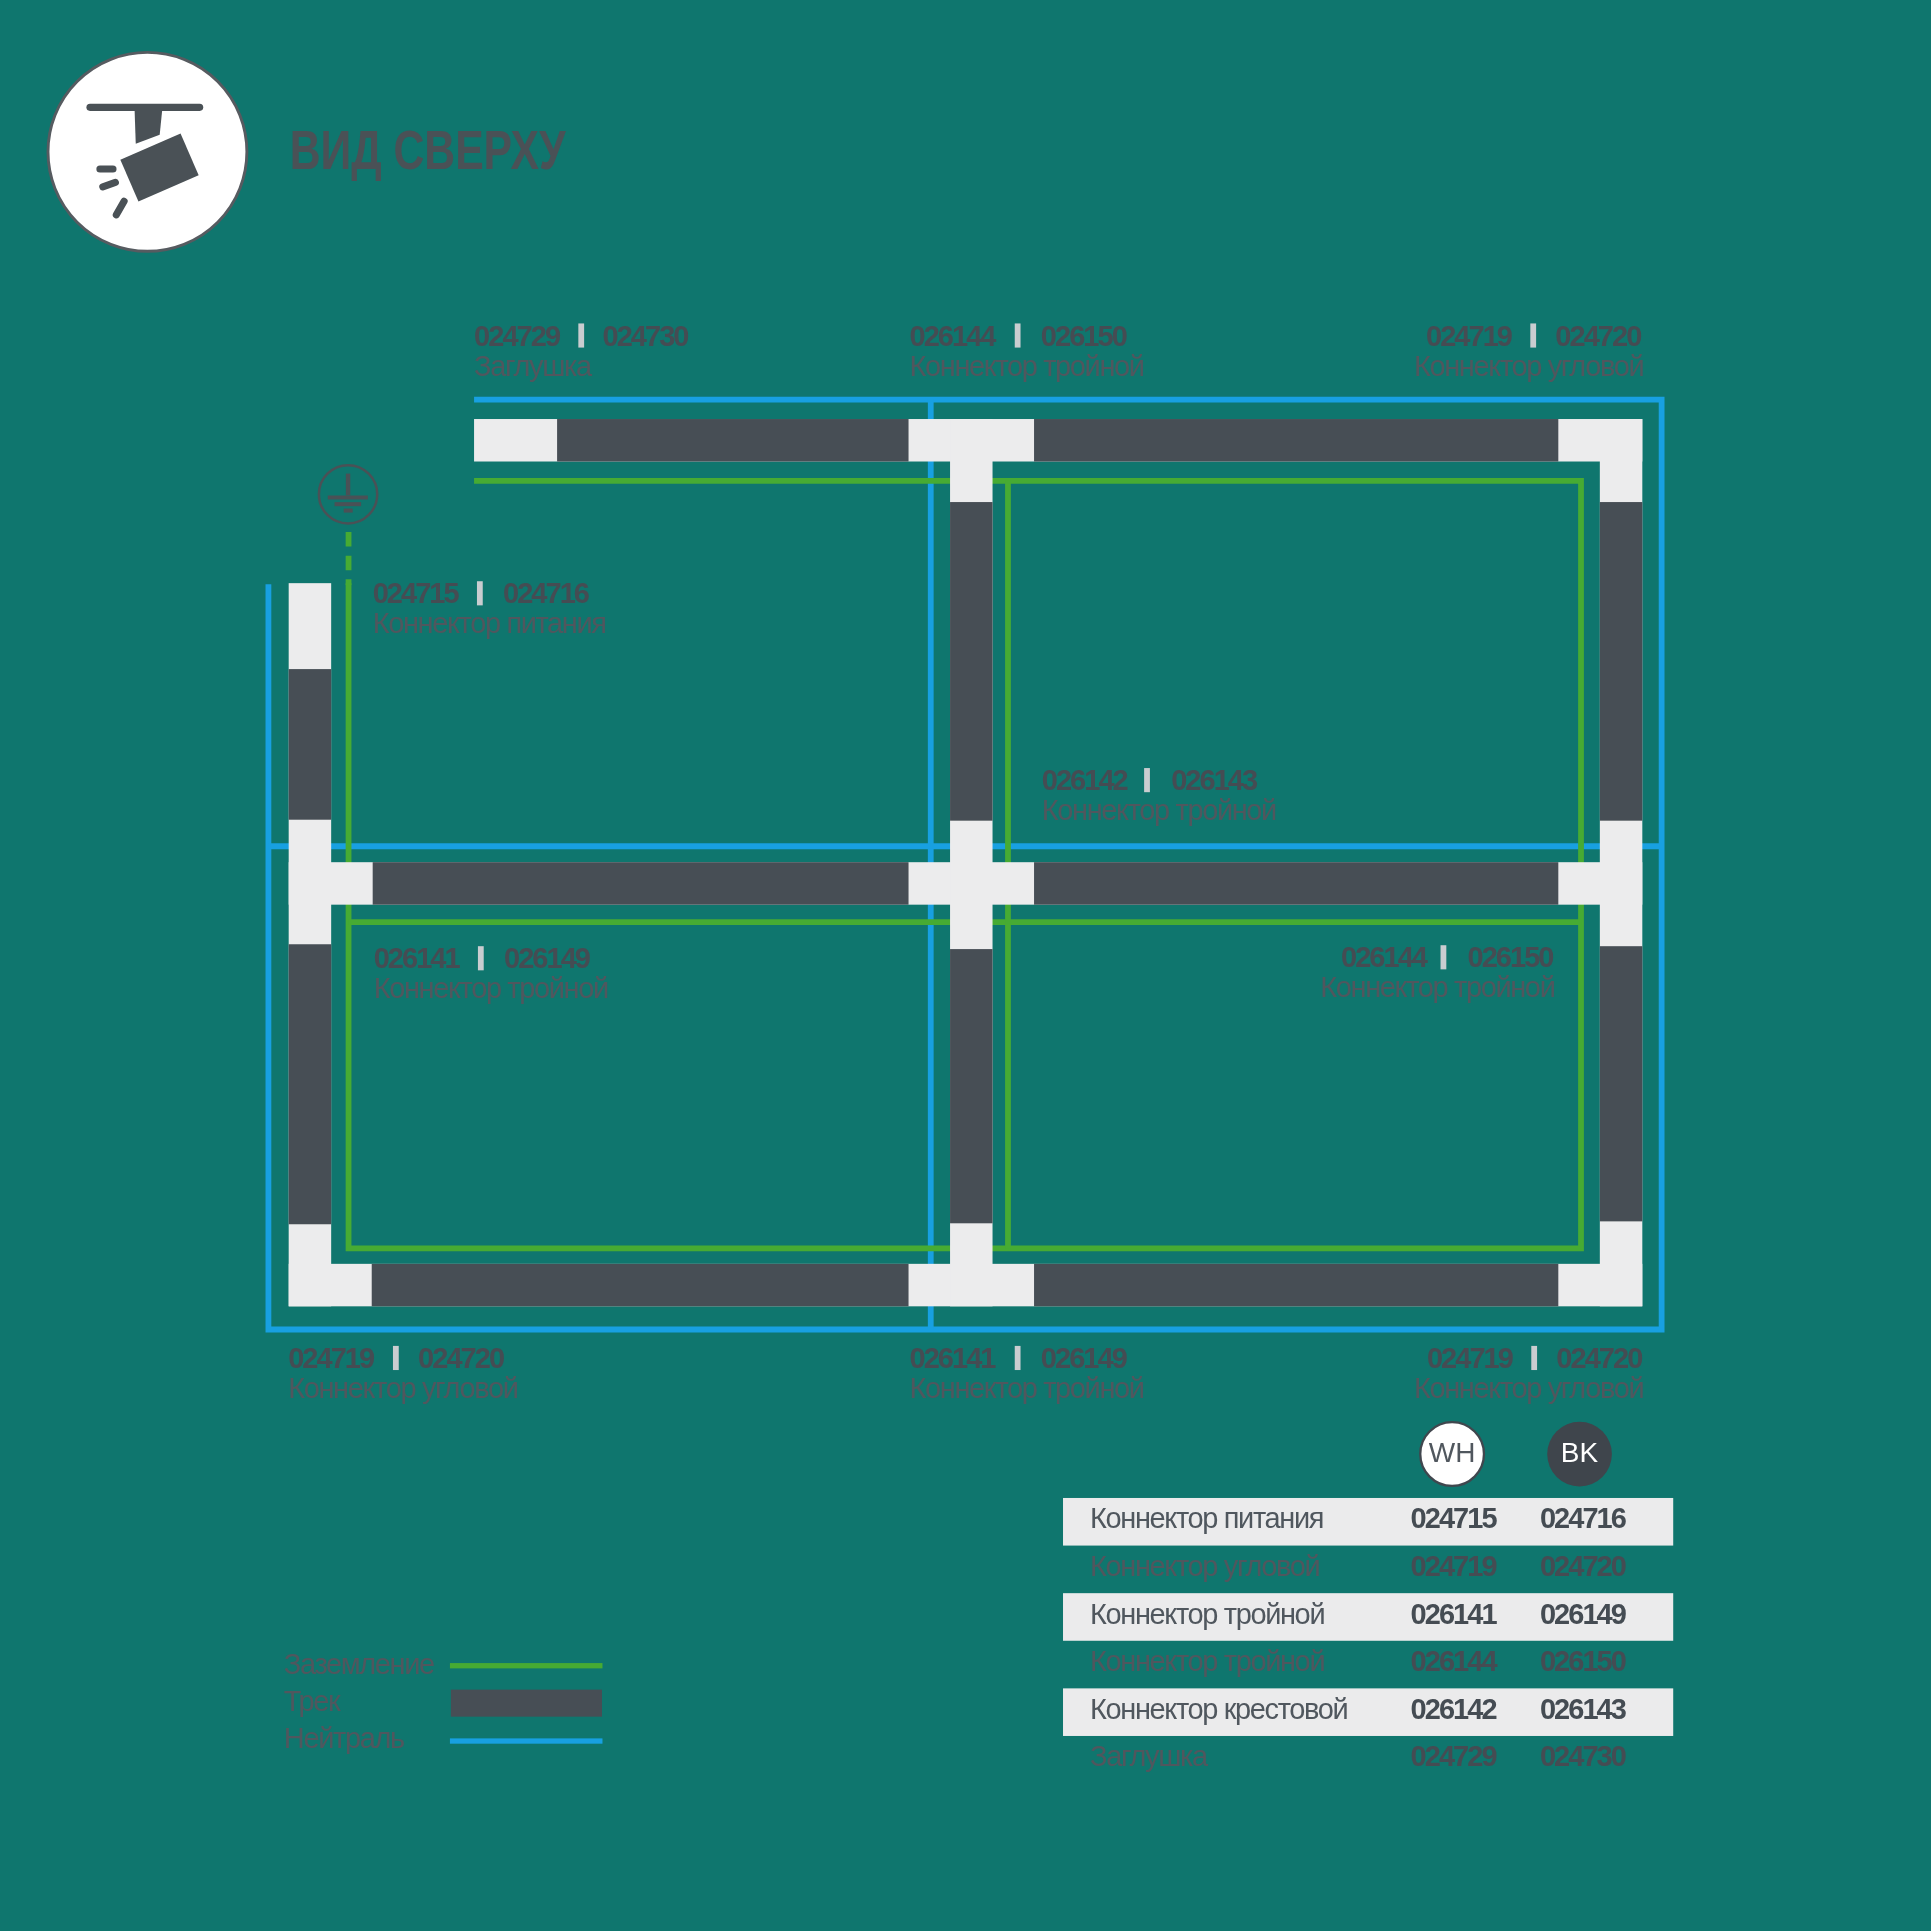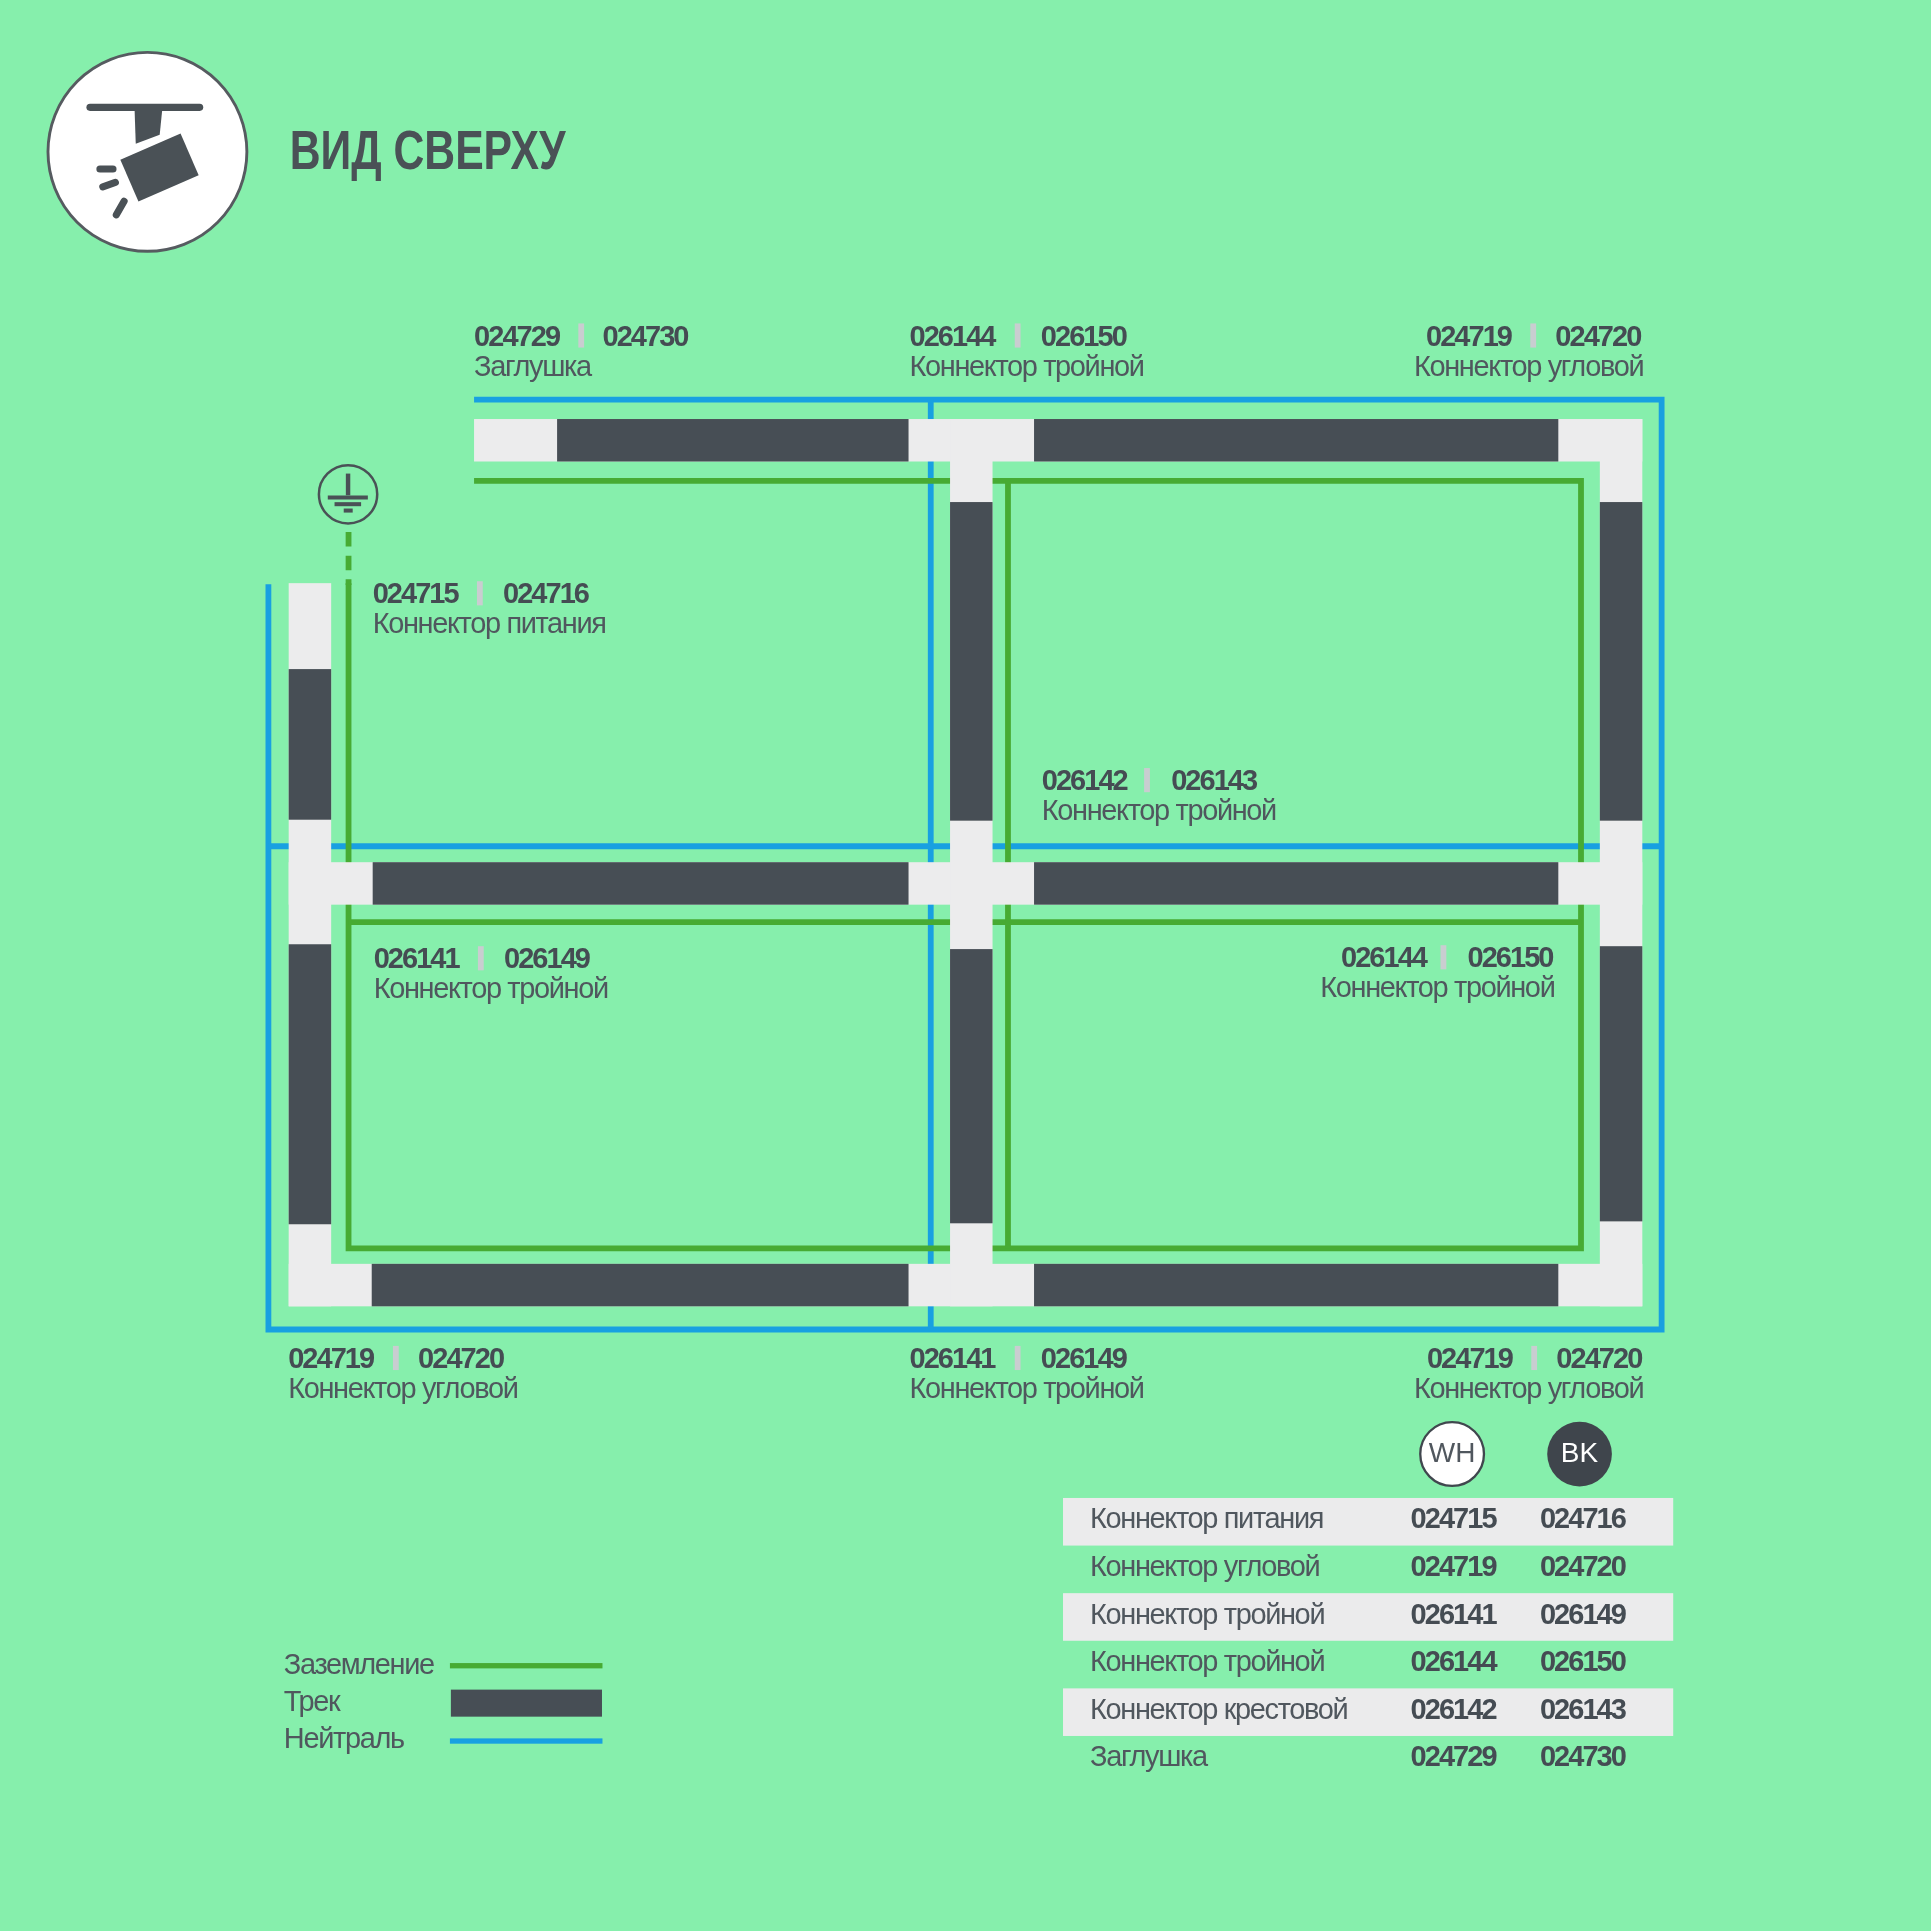--- a/index.html
+++ b/index.html
@@ -1,16 +1,16 @@
 <!DOCTYPE html>
 <html><head>
 <meta charset="utf-8">
 <style>
   html,body{margin:0;padding:0;background:#ffffff;}
-  #page{position:relative;width:1931px;height:1931px;background:#86efac;overflow:hidden;
+  #page{position:relative;width:1931px;height:1931px;background:#0f766e;overflow:hidden;
         font-family:"Liberation Sans", sans-serif;}
   svg{position:absolute;left:0;top:0;}
   .num{fill:#454c53;font-weight:bold;font-size:30px;letter-spacing:-2px;}
   .sub{fill:#50575e;font-size:30px;letter-spacing:-1.4px;}
   .ttl{fill:#4a5156;font-weight:bold;font-size:57px;}
   .sep{fill:#c9cdd0;}
 </style>
 </head>
 <body>
 <div id="page">

